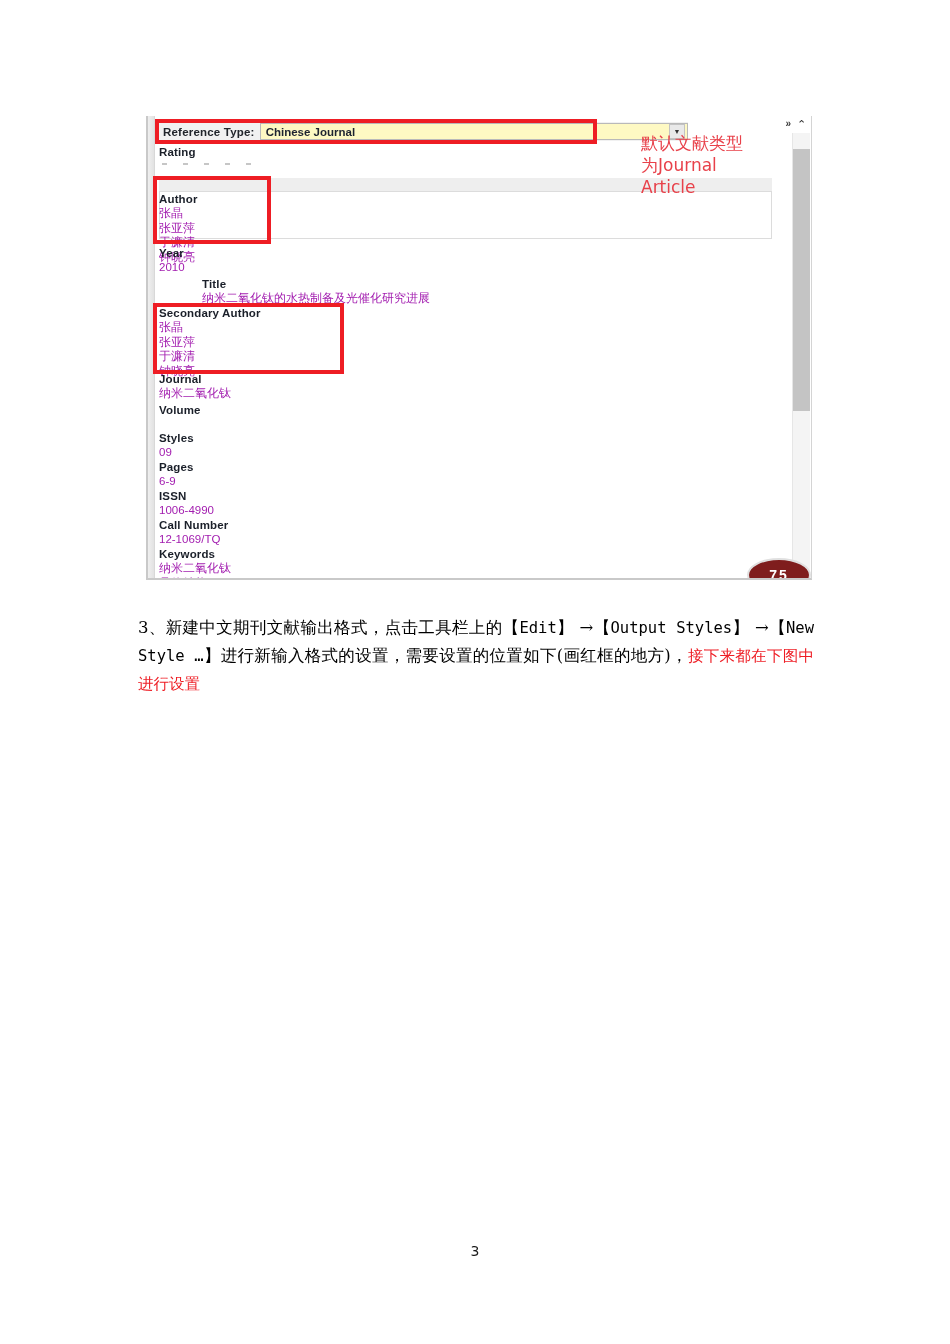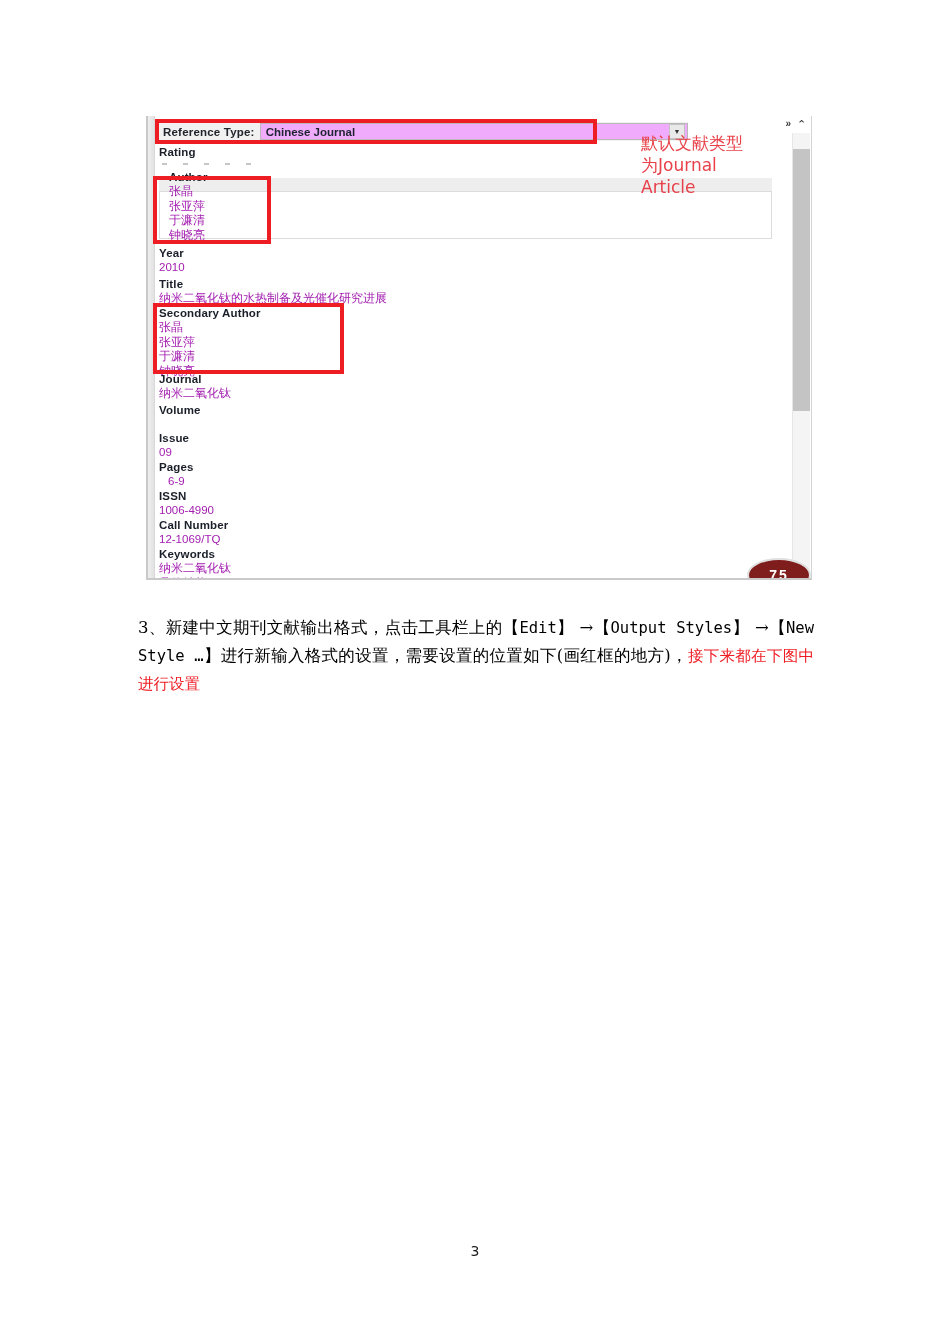--- a/index.html
+++ b/index.html
@@ -72,21 +72,21 @@
     font-weight: bold;
     color: #21252b;
     letter-spacing: .2px;
     padding-left: 4px;
     white-space: nowrap;
   }
   .reftype-combo {
     flex: 1;
     margin-left: 5px;
     height: 17px;
-    background: #f0abfc;
+    background: #fef9c3;
     border: 1px solid #b9b9b9;
     display: flex;
     align-items: center;
     justify-content: space-between;
     padding: 0 2px 0 5px;
     box-sizing: border-box;
   }
   .reftype-value {
     font-size: 11.5px;
     color: #1d2330;
@@ -295,34 +295,34 @@
         <i></i>
         <i></i>
         <i></i>
         <i></i>
       </div>
     </div>
 
     <div class="author-band"></div>
     <div class="author-editbox"></div>
 
-    <div class="field" style="top:54px;margin-left:10px;">
+    <div class="field" style="top:76px;">
       <div class="field-label">Author</div>
       <div class="field-value cjk" style="white-space:pre-line;">张晶
 张亚萍
 于濂清
 钟晓亮</div>
     </div>
 
     <div class="field" style="top:130px;">
       <div class="field-label">Year</div>
       <div class="field-value">2010</div>
     </div>
 
-    <div class="field" style="top:161px;">
+    <div class="field" style="top:161px;margin-left:43px;">
       <div class="field-label">Title</div>
       <div class="field-value cjk">纳米二氧化钛的水热制备及光催化研究进展</div>
     </div>
 
     <div class="field" style="top:190px;">
       <div class="field-label">Secondary Author</div>
       <div class="field-value cjk" style="white-space:pre-line;">张晶
 张亚萍
 于濂清
 钟晓亮</div>
@@ -332,25 +332,25 @@
       <div class="field-label">Journal</div>
       <div class="field-value cjk">纳米二氧化钛</div>
     </div>
 
     <div class="field" style="top:276px;margin-top:11px;">
       <div class="field-label">Volume</div>
       <div class="field-value">&nbsp;</div>
     </div>
 
     <div class="field" style="top:315px;">
-      <div class="field-label">Issue</div>
+      <div class="field-label">Styles</div>
       <div class="field-value">09</div>
     </div>
 
-    <div class="field" style="top:344px;text-align:center;">
+    <div class="field" style="top:344px;">
       <div class="field-label">Pages</div>
       <div class="field-value">6-9</div>
     </div>
 
     <div class="field" style="top:373px;">
       <div class="field-label">ISSN</div>
       <div class="field-value">1006-4990</div>
     </div>
 
     <div class="field" style="top:402px;">

